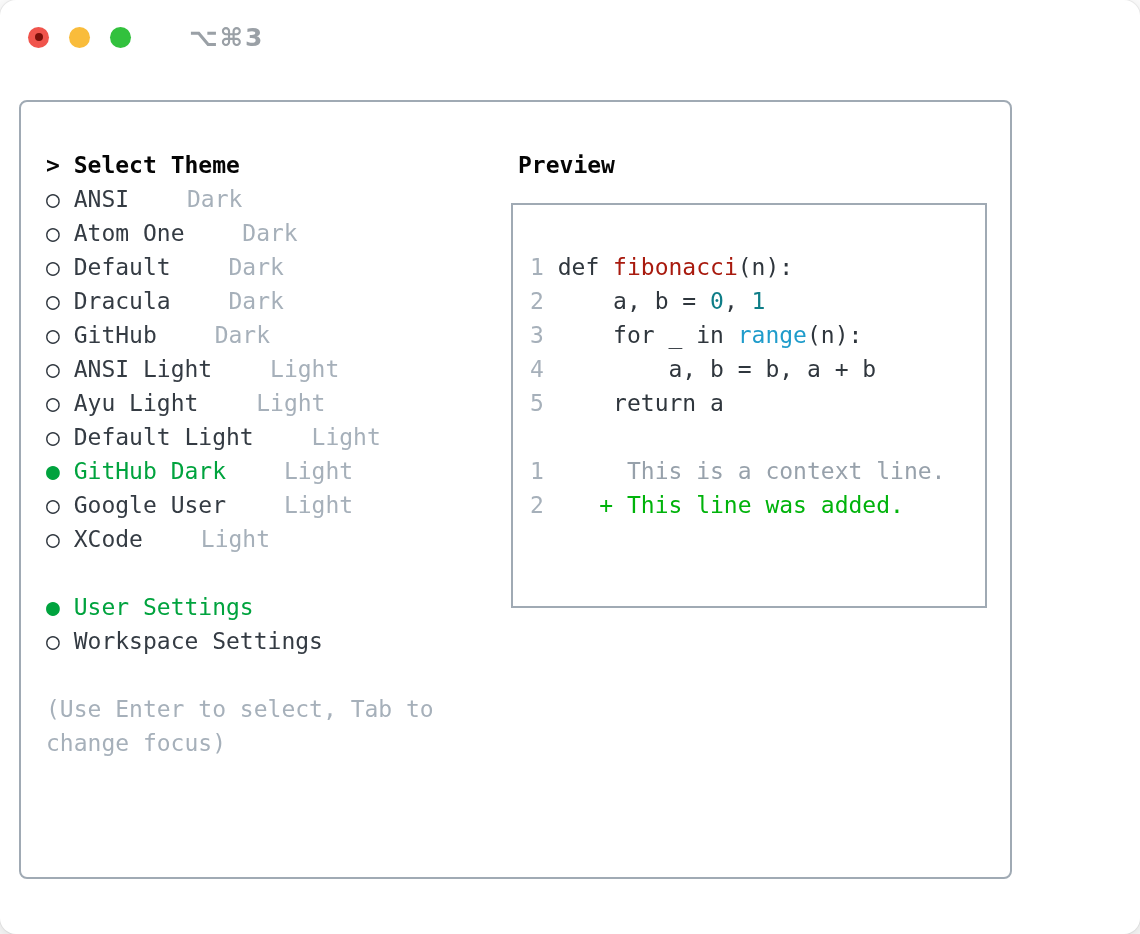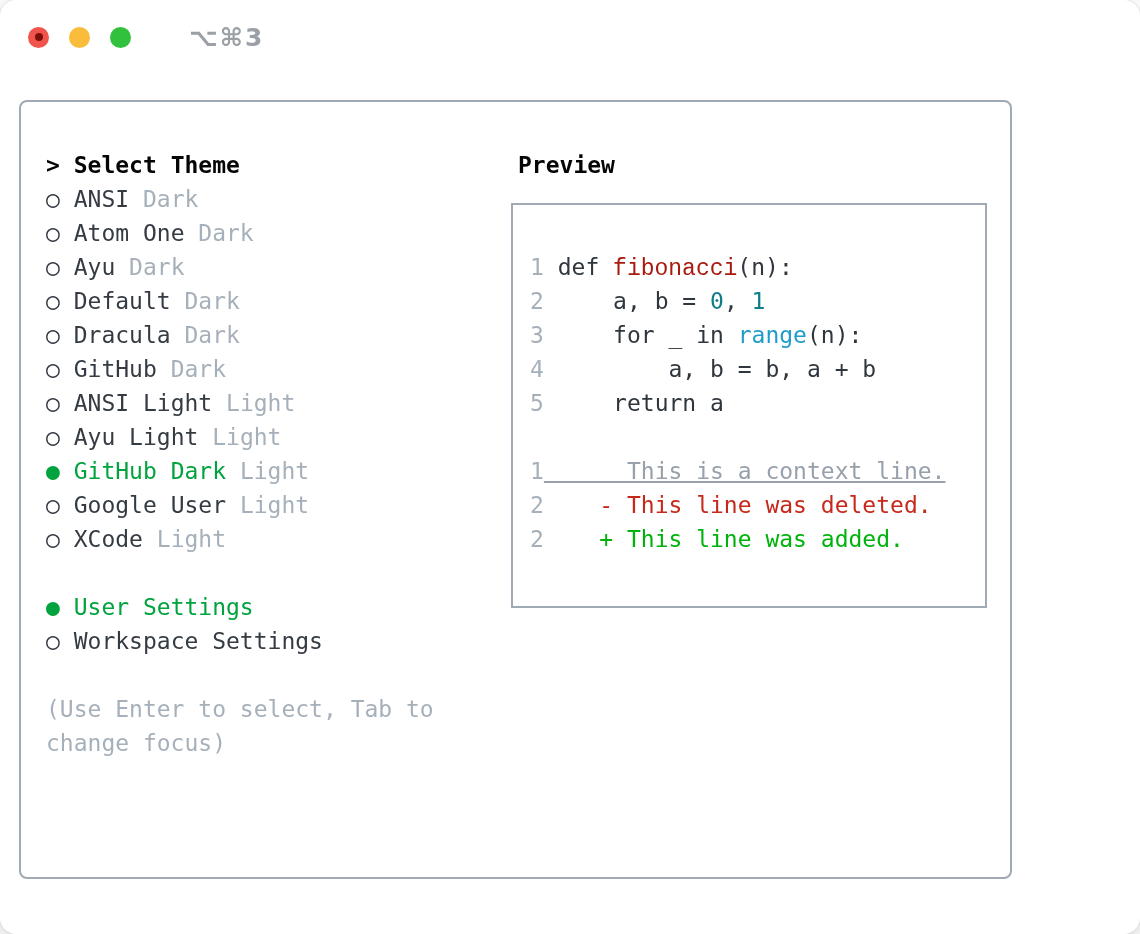--- a/index.html
+++ b/index.html
@@ -16,35 +16,35 @@
   .light-yellow{background:var(--traffic-yellow);}
   .light-green{background:var(--traffic-green);}
   .win-title{font-family:"DejaVu Sans","Liberation Sans",sans-serif;font-size:25px;font-weight:bold;color:var(--title-gray);margin-left:38px;letter-spacing:2px;}
 
   .panel{position:absolute;left:19px;top:100px;width:993px;height:779px;
     border:2px solid var(--border-gray);border-radius:8px;background:#fff;box-sizing:border-box;}
 
   .lines{position:absolute;left:25px;top:46px;font-size:23px;color:var(--text-dark);}
   .line{height:34px;line-height:34px;white-space:pre;}
   .hdr{font-weight:bold;color:#050505;}
-  .muted{color:var(--muted);}
+  .muted{color:var(--muted);margin-left:44px;}
   .sel{color:var(--accent-green);}
   .hint{width:420px;line-height:34px;color:var(--muted);white-space:normal;}
 
   .preview-header{position:absolute;left:481px;top:46px;height:34px;line-height:34px;
     font-size:23px;font-weight:bold;color:#050505;white-space:pre;margin-left:16px;}
   .preview-box{position:absolute;left:490px;top:101px;width:476px;height:405px;
     border:2px solid var(--border-gray);box-sizing:border-box;background:#fff;}
   .codearea{padding:45px 0 0 17px;font-size:23px;}
   .lnum{color:var(--muted);}
   .tk-code{color:var(--code-dark);}
-  .tk-func{color:var(--func-red);font-family:Liberation Mono, monospace;}
+  .tk-func{color:var(--func-red);}
   .tk-num{color:var(--number-teal);}
   .tk-builtin{color:var(--builtin-blue);}
-  .tk-context{color:var(--context-gray);text-decoration:underline;}
+  .tk-context{color:var(--context-gray);}
   .tk-deleted{color:var(--diff-red);}
   .tk-added{color:var(--diff-green);text-align:center;}
 </style>
 </head>
 <body>
 
 <div class="window">
 
   <div class="titlebar">
     <div class="light light-red"></div>
@@ -53,26 +53,26 @@
     <div class="win-title">⌥⌘3</div>
   </div>
 
   <div class="panel">
 
     <div class="lines">
       <div class="line"><span class="hdr">&gt;</span><span class="hdr"> </span><span class="hdr">Select Theme</span></div>
       <div id="theme-items">
           <div class="line"><span>○</span><span> ANSI</span><span class="muted"> Dark</span></div>
           <div class="line"><span>○</span><span> Atom One</span><span class="muted"> Dark</span></div>
-          <div class="line"><span>○</span><span> Ayu</span><span class="muted"> Dark</span></div>
           <div class="line"><span>○</span><span> Default</span><span class="muted"> Dark</span></div>
           <div class="line"><span>○</span><span> Dracula</span><span class="muted"> Dark</span></div>
           <div class="line"><span>○</span><span> GitHub</span><span class="muted"> Dark</span></div>
           <div class="line"><span>○</span><span> ANSI Light</span><span class="muted"> Light</span></div>
           <div class="line"><span>○</span><span> Ayu Light</span><span class="muted"> Light</span></div>
+          <div class="line"><span>○</span><span> Default Light</span><span class="muted"> Light</span></div>
           <div class="line"><span class="sel">●</span><span class="sel"> GitHub Dark</span><span class="muted"> Light</span></div>
           <div class="line"><span>○</span><span> Google User</span><span class="muted"> Light</span></div>
           <div class="line"><span>○</span><span> XCode</span><span class="muted"> Light</span></div>
         </div>
       <div class="line"> </div>
       <div id="apply-items">
           <div class="line"><span class="sel">●</span><span class="sel"> User Settings</span></div>
           <div class="line"><span>○</span><span> Workspace Settings</span></div>
         </div>
       <div class="line"> </div>
@@ -86,20 +86,19 @@
         <div id="code-lines">
             <div class="line"><span class="lnum">1</span><span class="tk-code"> def </span><span class="tk-func">fibonacci</span><span class="tk-code">(n):</span></div>
             <div class="line"><span class="lnum">2</span><span class="tk-code">     a, b = </span><span class="tk-num">0</span><span class="tk-code">, </span><span class="tk-num">1</span></div>
             <div class="line"><span class="lnum">3</span><span class="tk-code">     for _ in </span><span class="tk-builtin">range</span><span class="tk-code">(n):</span></div>
             <div class="line"><span class="lnum">4</span><span class="tk-code">         a, b = b, a + b</span></div>
             <div class="line"><span class="lnum">5</span><span class="tk-code">     return a</span></div>
           </div>
         <div class="line"> </div>
         <div id="diff-lines">
             <div class="line"><span class="lnum">1</span><span class="tk-context">      This is a context line.</span></div>
-            <div class="line"><span class="lnum">2</span><span class="tk-deleted">    - This line was deleted.</span></div>
             <div class="line"><span class="lnum">2</span><span class="tk-added">    + This line was added.</span></div>
           </div>
       </div>
     </div>
 
   </div>
 </div>
 
 </body></html>

